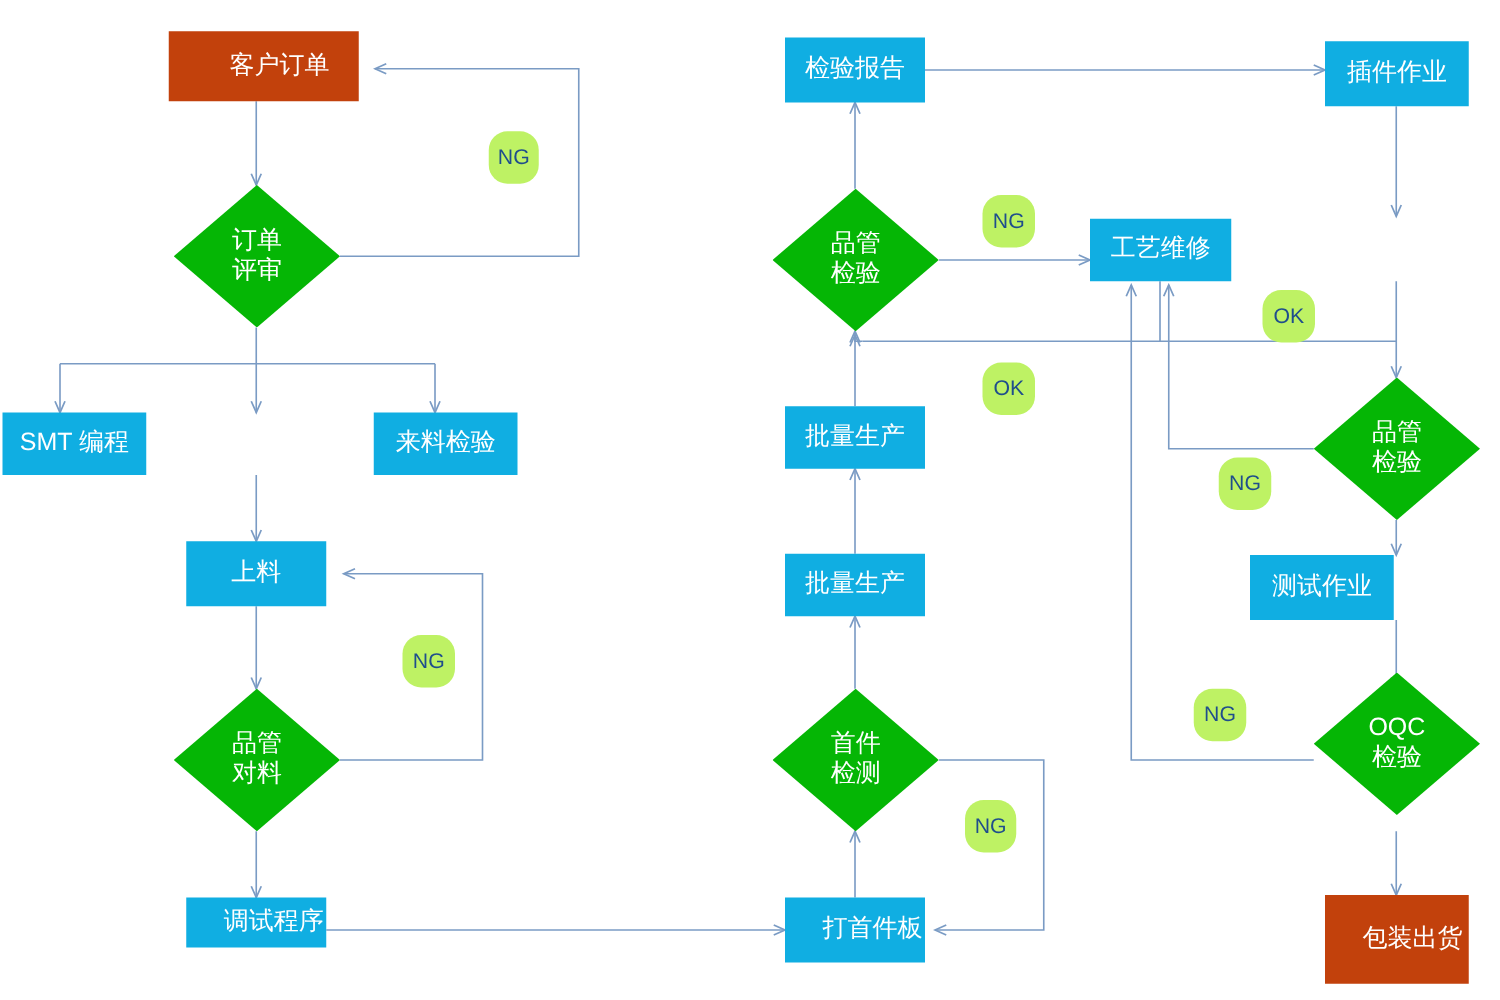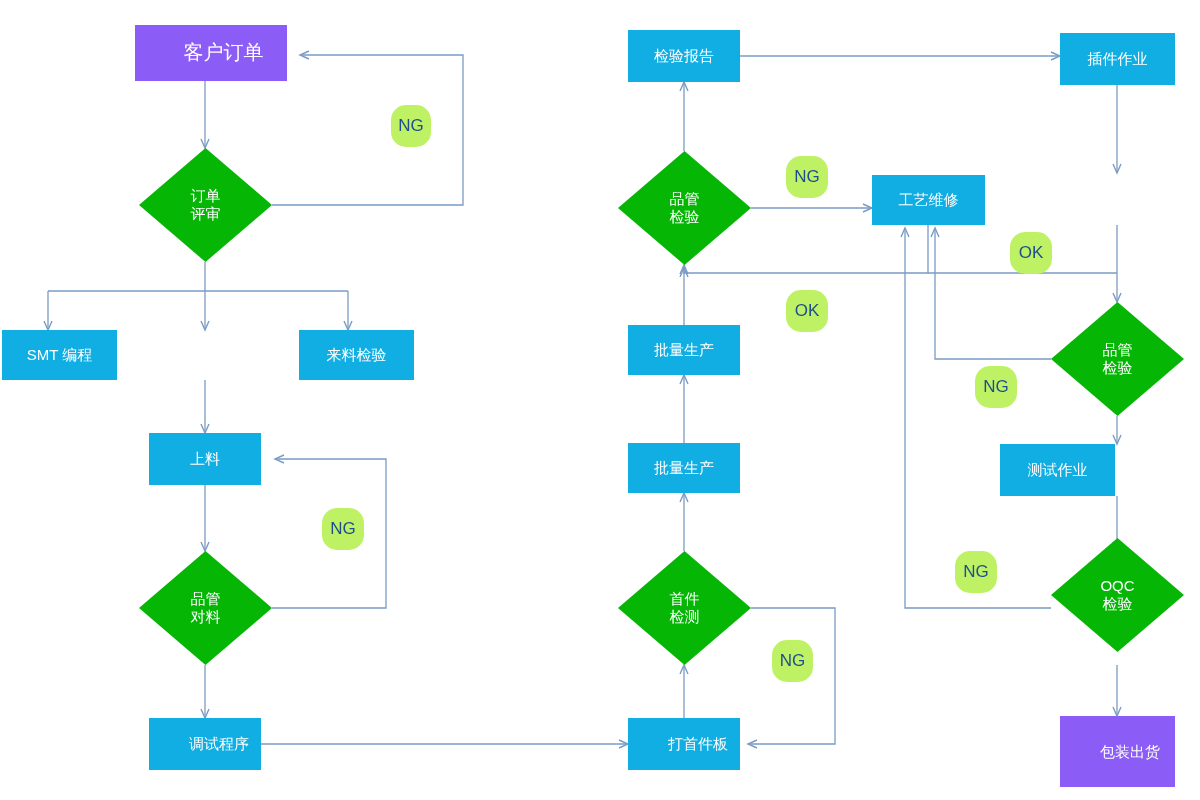--- a/index.html
+++ b/index.html
@@ -17,40 +17,40 @@
     position:absolute;
     box-sizing:border-box;
     display:flex;align-items:center;justify-content:center;
     text-align:center;
     color:#ffffff;
     line-height:1.18;
     white-space:pre-line;
   }
   .node.rect{border-radius:0;}
   .node.cyan{background:#10AEE2;}
-  .node.navy{background:#8b5cf6;padding-left:25px;}
+  .node.navy{background:#c2410c;padding-left:25px;}
   .node.diamond{background:transparent;}
   .node.diamond .dia-shape{
     position:absolute;left:0;top:0;width:100%;height:100%;
     background:#05B605;
     clip-path:polygon(50% 0,100% 50%,50% 100%,0 50%);
   }
   .node.diamond .dia-label{position:relative;z-index:2;}
   .label-yellow{
     position:absolute;
     background:#bef264;
     color:#1F4E8C;
     display:flex;align-items:center;justify-content:center;
     font-size:17px;
     font-weight:400;
     box-sizing:border-box;
     border-radius:15px;
   }
   .t20{font-size:20px;}
-  .t19{font-size:15px;text-align:center;}
+  .t19{font-size:20px;text-align:center;}
 </style>
 </head>
 <body>
 
 <div id="canvas">
 
   <svg class="edges" viewBox="0 0 1200 800" xmlns="http://www.w3.org/2000/svg">
     <defs>
       <marker id="arr" markerWidth="12" markerHeight="12" refX="10" refY="5" orient="auto" markerUnits="userSpaceOnUse">
         <path d="M1,1 L10,5 L1,9" fill="none" stroke="#7A9BC4" stroke-width="1.4"></path>
@@ -121,21 +121,21 @@
 评审</span></div>
 
   <div class="node rect cyan t19" style="left: 2px; top: 330px; width: 115px; height: 50px;"><span>SMT 编程</span></div>
   <div class="node rect cyan t19" style="left: 299px; top: 330px; width: 115px; height: 50px;"><span>来料检验</span></div>
 
   <div class="node rect cyan t19" style="left: 149px; top: 433px; width: 112px; height: 52px;"><span>上料</span></div>
 
   <div class="node diamond t19" style="left: 139px; top: 551px; width: 133px; height: 114px;"><span class="dia-shape"></span><span class="dia-label">品管
 对料</span></div>
 
-  <div class="node rect cyan t19" style="left: 149px; top: 718px; width: 112px; height: 52px; padding-left: 28px;"><span>调试程序</span></div>
+  <div class="node rect cyan t19" style="left: 149px; top: 718px; width: 112px; height: 40px; padding-left: 28px;"><span>调试程序</span></div>
   <div class="node rect cyan t19" style="left: 628px; top: 718px; width: 112px; height: 52px; padding-left: 28px;"><span>打首件板</span></div>
 
   <div class="node diamond t19" style="left: 618px; top: 551px; width: 133px; height: 114px;"><span class="dia-shape"></span><span class="dia-label">首件
 检测</span></div>
 
   <div class="node rect cyan t19" style="left: 628px; top: 443px; width: 112px; height: 50px;"><span>批量生产</span></div>
   <div class="node rect cyan t19" style="left: 628px; top: 325px; width: 112px; height: 50px;"><span>批量生产</span></div>
 
   <div class="node diamond t19" style="left: 618px; top: 151px; width: 133px; height: 114px;"><span class="dia-shape"></span><span class="dia-label">品管
 检验</span></div>

